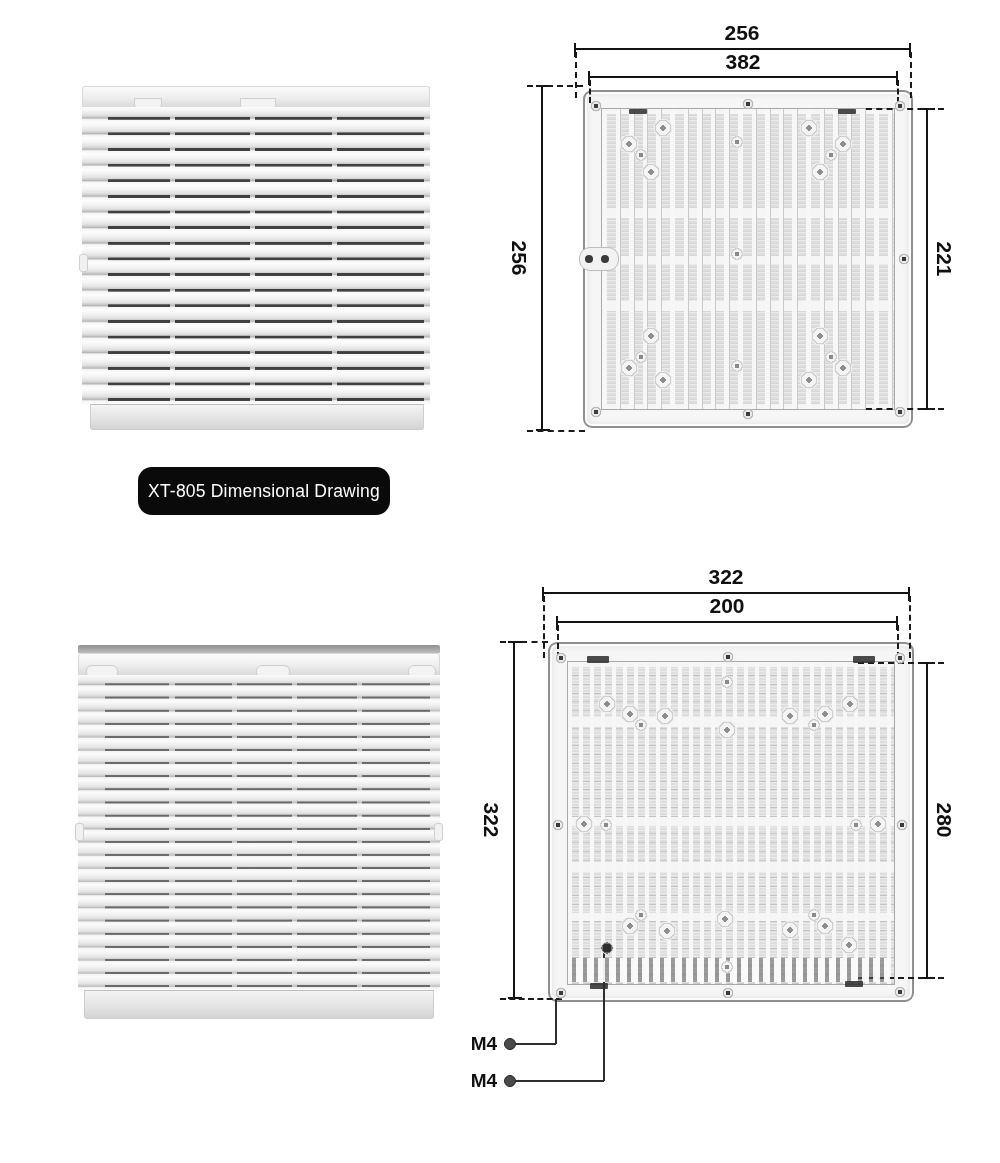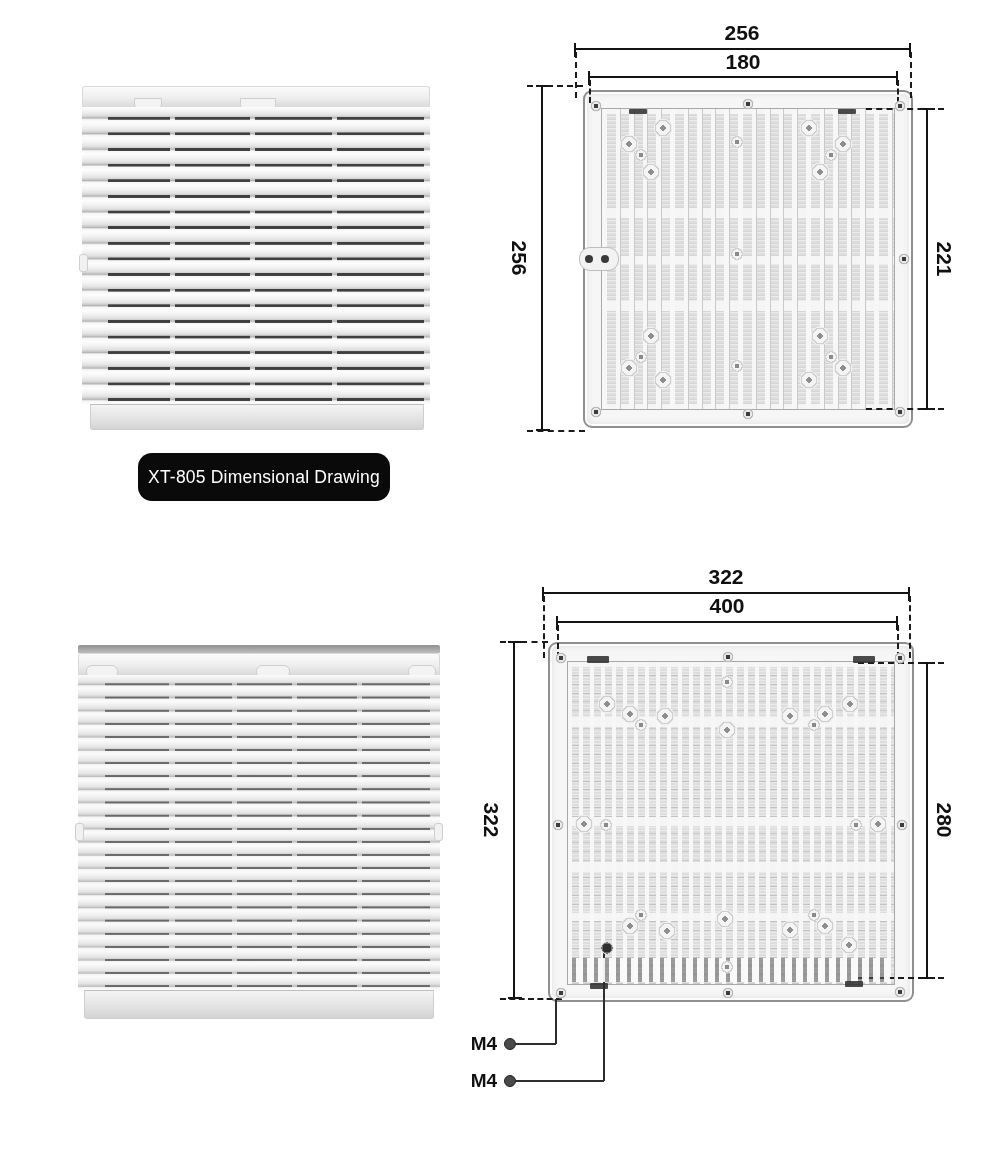--- a/index.html
+++ b/index.html
@@ -20,21 +20,21 @@
   .sc805{background:repeating-linear-gradient(180deg,
       transparent 0px,transparent 9.6px,rgba(45,45,45,0.88) 10.1px,rgba(45,45,45,0.88) 12.4px,transparent 12.9px,transparent 15.63px);}
   .sc806{background:repeating-linear-gradient(180deg,
       transparent 0px,transparent 8.2px,rgba(70,70,70,0.72) 8.6px,rgba(70,70,70,0.72) 10.2px,transparent 10.6px,transparent 13.12px);}
   .base{position:absolute;background:linear-gradient(180deg,#f4f4f4,#e2e2e2 60%,#d4d4d4);
         border:1px solid #cecece;border-top:1px solid #bdbdbd;border-radius:0 0 3px 3px;}
   .sidetab{position:absolute;width:7px;height:16px;background:#f1f1f1;border:1px solid #cfcfcf;border-radius:3px;}
 
   
   .badge{position:absolute;width:252px;height:48px;background:#0a0a0a;border-radius:14px;
-         display:flex;align-items:center;justify-content:center;color:#fff;font-size:17.5px;letter-spacing:.2px;}
+         display:flex;align-items:center;justify-content:center;color:#fff;font-size:17.5px;letter-spacing:.2px;margin-top:14px;}
 
   
   .panel{position:absolute;background:#f6f6f6;border:2px solid #8f8f8f;border-radius:9px;
          box-shadow:inset 0 0 0 2px #fcfcfc, inset 0 0 8px rgba(0,0,0,0.14);}
   .grill{position:absolute;border:1px solid #a8a8a8;background-color:#dedede;overflow:hidden;}
   .g805{background-image:
       repeating-linear-gradient(0deg,rgba(255,255,255,0.40) 0 1px,rgba(0,0,0,0.035) 1px 2px,transparent 2px 4px);}
   .g806{background-image:
       repeating-linear-gradient(0deg,rgba(130,130,130,0.30) 0 1px,transparent 1px 8.8px),
       repeating-linear-gradient(0deg,rgba(255,255,255,0.35) 0 1px,transparent 1px 3px);}
@@ -140,21 +140,21 @@
     <div class="screw" style="left:163px;top:322px;"></div>
   </div>
 
   <div class="dim-label" style="left:742px;top:33px;">256</div>
   <div class="dl-h" style="left:575px;top:48px;width:335px;"></div>
   <div class="tick-v" style="left:575px;top:49px;"></div>
   <div class="tick-v" style="left:910px;top:49px;"></div>
   <div class="dash-v" style="left:575px;top:52px;height:46px;"></div>
   <div class="dash-v" style="left:910px;top:52px;height:46px;"></div>
 
-  <div class="dim-label" style="left:743px;top:62px;">180</div>
+  <div class="dim-label" style="left:743px;top:62px;">382</div>
   <div class="dl-h" style="left:589px;top:76px;width:308px;"></div>
   <div class="tick-v" style="left:589px;top:77px;"></div>
   <div class="tick-v" style="left:897px;top:77px;"></div>
   <div class="dash-v" style="left:589px;top:80px;height:23px;"></div>
   <div class="dash-v" style="left:897px;top:80px;height:23px;"></div>
 
   <div class="dim-label rot" style="left:519px;top:258px;">256</div>
   <div class="dl-v" style="left:541px;top:86px;height:344px;"></div>
   <div class="tick-h" style="left:542px;top:86px;"></div>
   <div class="tick-h" style="left:542px;top:430px;"></div>
@@ -237,21 +237,21 @@
     <div class="screwdark" style="left:57px;top:304px;"></div>
   </div>
 
   <div class="dim-label" style="left:726px;top:577px;">322</div>
   <div class="dl-h" style="left:543px;top:592px;width:366px;"></div>
   <div class="tick-v" style="left:543px;top:593px;"></div>
   <div class="tick-v" style="left:909px;top:593px;"></div>
   <div class="dash-v" style="left:543px;top:596px;height:62px;"></div>
   <div class="dash-v" style="left:909px;top:596px;height:62px;"></div>
 
-  <div class="dim-label" style="left:727px;top:606px;">400</div>
+  <div class="dim-label" style="left:727px;top:606px;">200</div>
   <div class="dl-h" style="left:557px;top:621px;width:340px;"></div>
   <div class="tick-v" style="left:557px;top:622px;"></div>
   <div class="tick-v" style="left:897px;top:622px;"></div>
   <div class="dash-v" style="left:557px;top:625px;height:33px;"></div>
   <div class="dash-v" style="left:897px;top:625px;height:33px;"></div>
 
   <div class="dim-label rot" style="left:491px;top:820px;">322</div>
   <div class="dl-v" style="left:513px;top:642px;height:356px;"></div>
   <div class="tick-h" style="left:514px;top:642px;"></div>
   <div class="tick-h" style="left:514px;top:998px;"></div>

